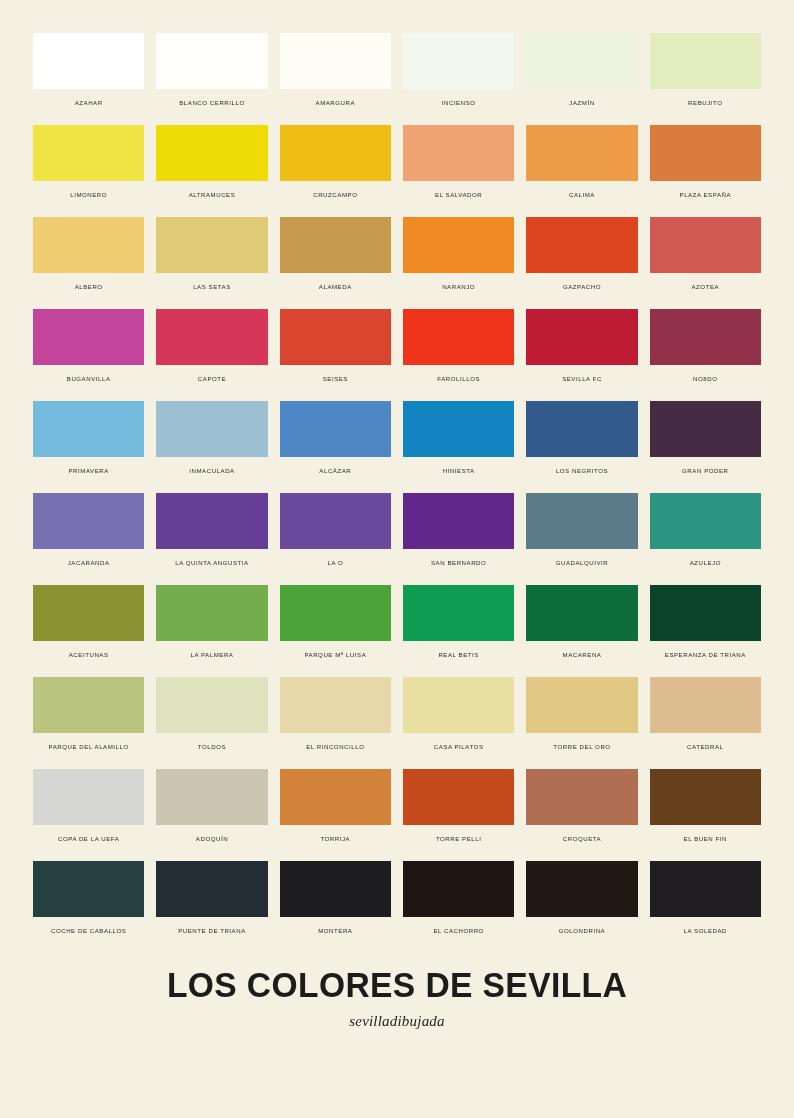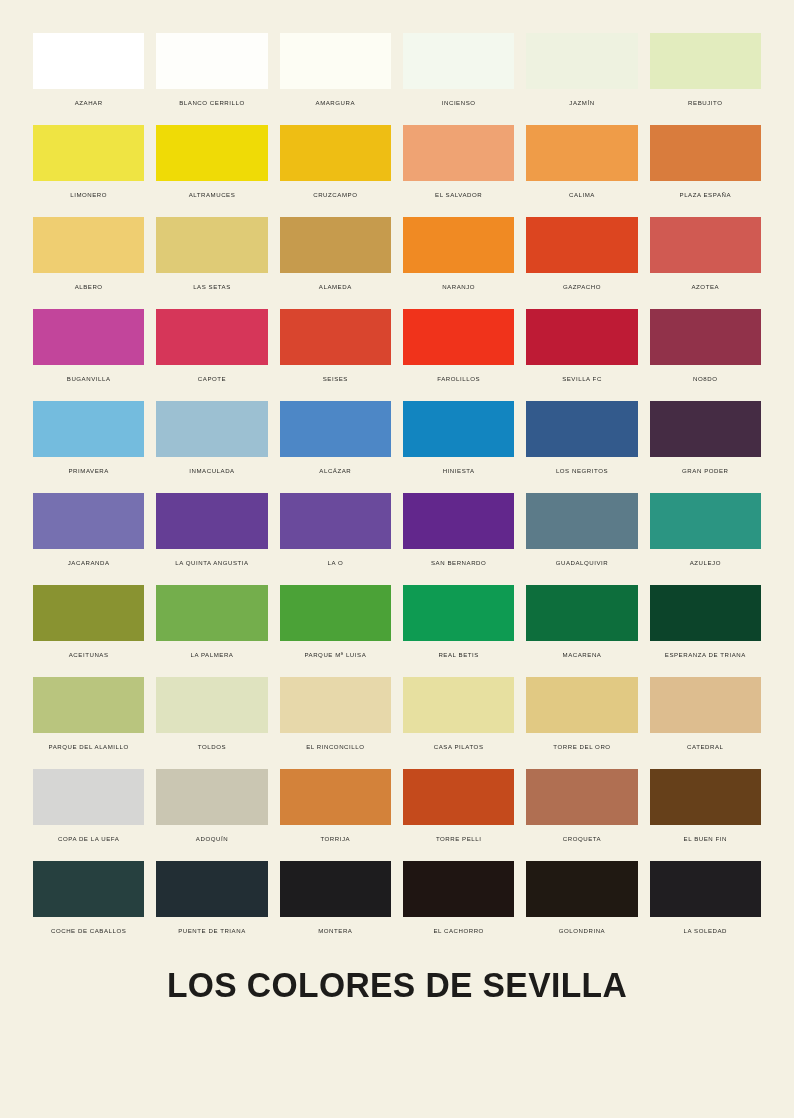--- a/index.html
+++ b/index.html
@@ -321,15 +321,16 @@
         <div class="swatch-label">GOLONDRINA</div>
       </div>
       <div class="swatch-cell">
         <div class="swatch-chip" style="background: rgb(32, 30, 33);"></div>
         <div class="swatch-label">LA SOLEDAD</div>
       </div>
     </div>
 
   <div id="title-block">
     <div id="poster-title">LOS COLORES DE SEVILLA</div>
+    <div id="poster-subtitle">sevilladibujada</div>
   </div>
 
 </div>
 
 </body></html>

